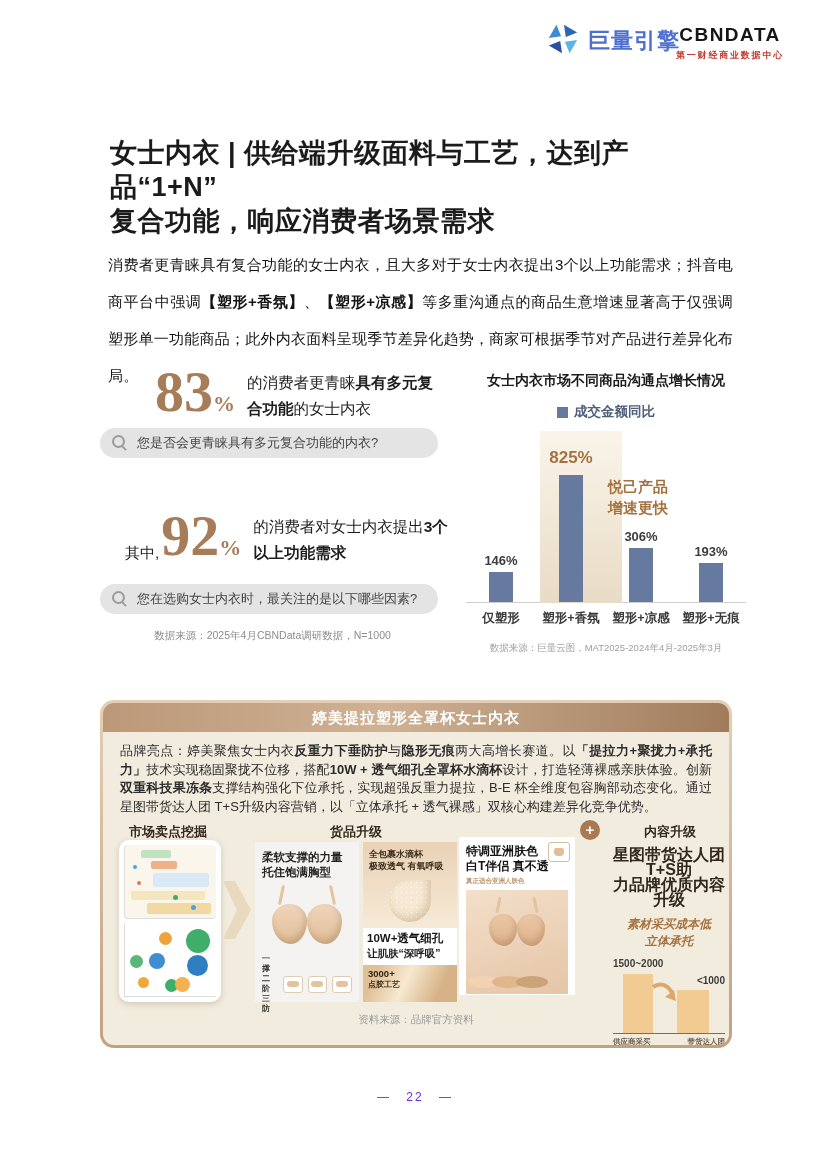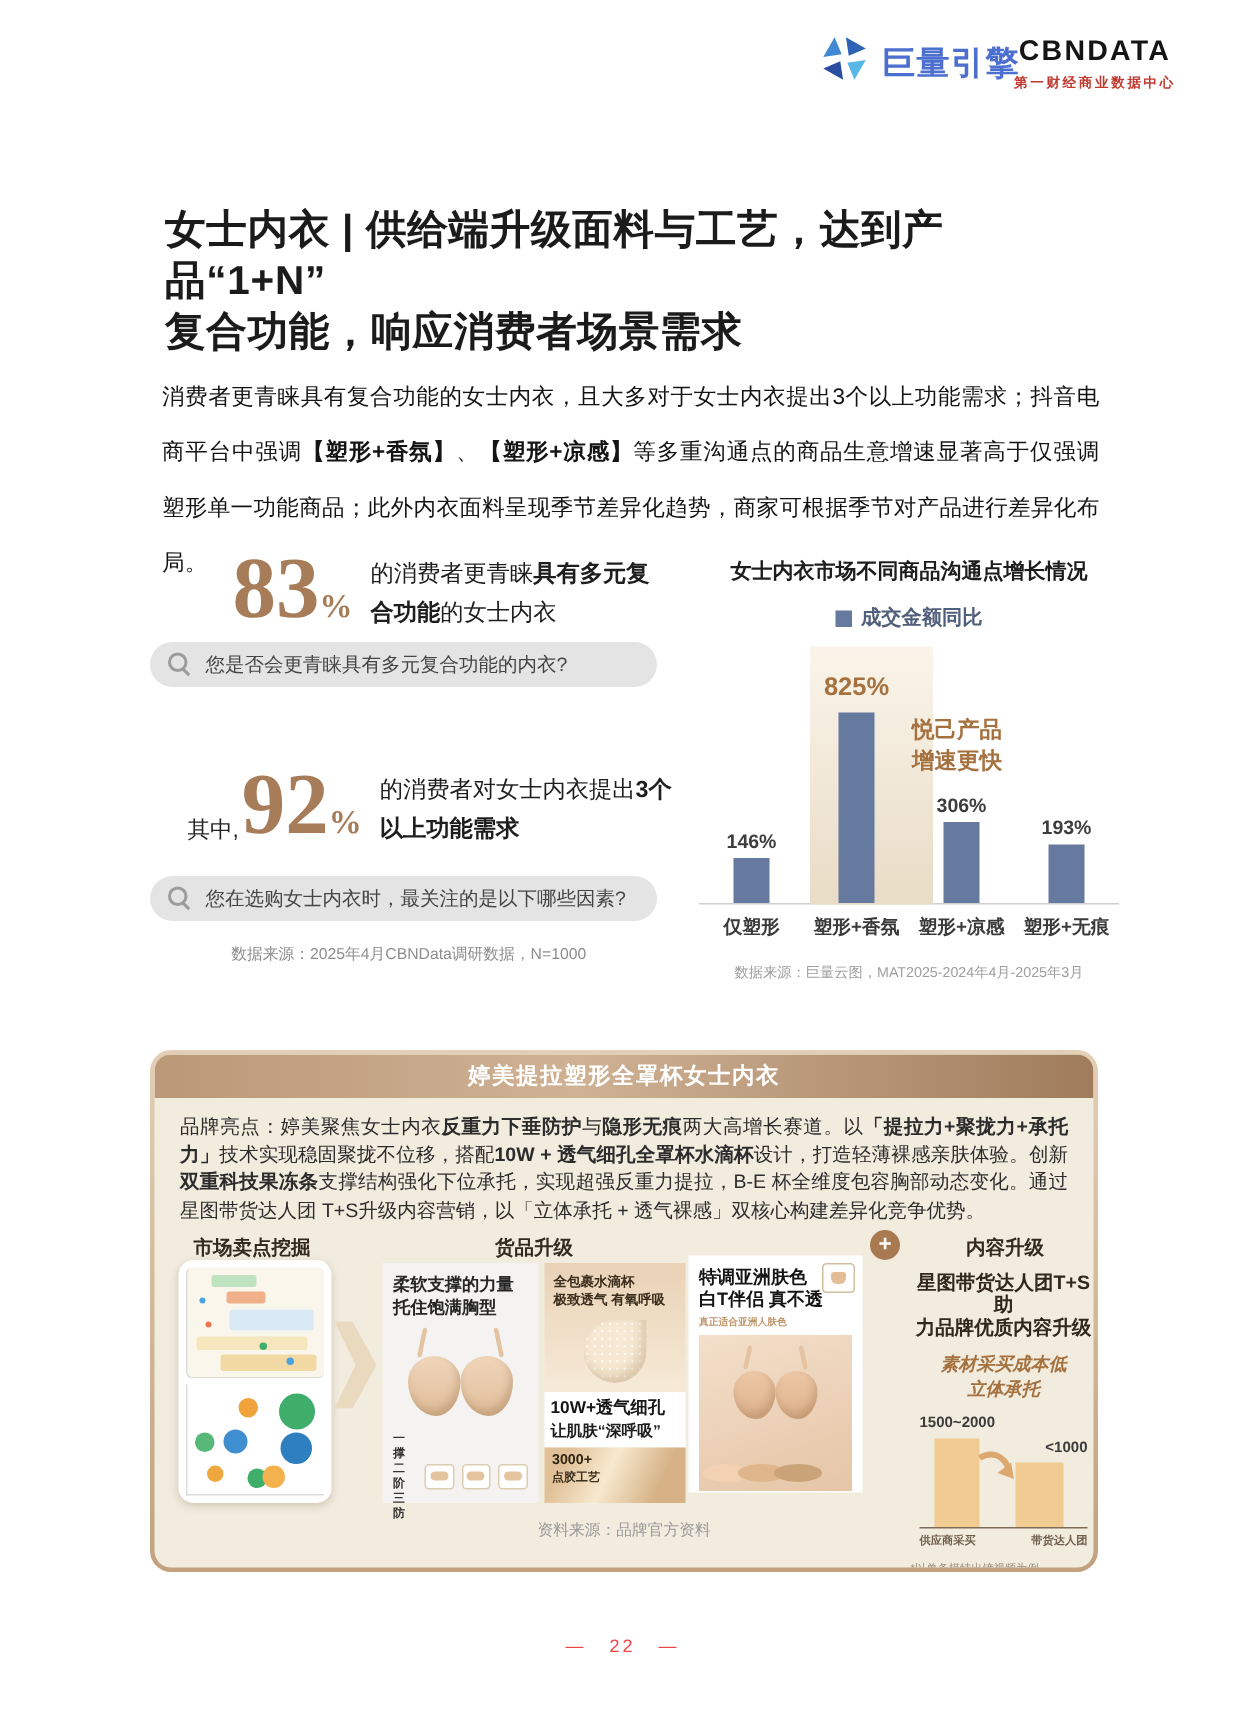--- a/index.html
+++ b/index.html
@@ -125,37 +125,37 @@
   .p3body { position:relative; margin-top:4px; height:104px;
             background:linear-gradient(160deg,#f3dfca,#e5c5a6); overflow:hidden; }
   .bra.small { width:58px; height:44px; margin:14px auto 0; }
   .bra.small .cup { width:28px; height:32px; background:linear-gradient(180deg,#ecc8a6,#ddb28c); }
   .bra.small .strap { height:16px; }
   .swatches { position:absolute; bottom:6px; left:10px; display:flex; }
   .sw { width:32px; height:12px; border-radius:50%; margin-left:-8px; }
 
   
   .cu { position:absolute; left:504px; top:24px; width:124px; }
-  .cu .d { text-align:center; font-size:13px; font-weight:700; color:#31271c; line-height:15px; }
+  .cu .d { text-align:center; font-size:16px; font-weight:700; color:#31271c; line-height:15px; }
   .cu .hl { margin-top:9px; text-align:center; font-size:12px; font-weight:800; font-style:italic;
             color:#a5713f; line-height:17px; }
   .mchart { position:relative; width:112px; height:76px; margin:8px auto 0; border-bottom:1px solid #7d6c58; }
   .mlbl { position:absolute; font-size:10px; color:#3b3b3b; font-weight:700; }
   .ml1 { left:0; top:0; } .ml2 { right:0; top:17px; }
   .mbar { position:absolute; bottom:0; background:#f2cb92; }
   .mb1 { left:10px; width:30px; height:59px; } .mb2 { left:64px; width:32px; height:43px; }
   .marrow { position:absolute; left:38px; top:23px; }
   .mcats { width:112px; margin:3px auto 0; display:flex; justify-content:space-between;
            font-size:7.5px; color:#6f5f4c; font-weight:700; }
   .mfoot { margin-top:9px; font-size:7.5px; color:#9c8c77; }
 
   .bsrc { position:absolute; left:0; right:0; top:190px; text-align:center; font-size:10.5px; color:#9a9a9a; }
 
   .pagefoot { position:absolute; left:0; right:0; top:1090px; text-align:center; font-size:12px;
-              color:#ef4444; letter-spacing:2px; word-spacing:10px; }
+              color:#6d28d9; letter-spacing:2px; word-spacing:10px; }
 </style>
 </head>
 <body>
 
 <div class="page">
 
   <div class="logo-engine">
     <span>
       <svg width="34" height="34" viewBox="0 0 36 36">
         <path d="M19 3 L33 11 L21 16 Z" fill="#2f63b5"></path>

